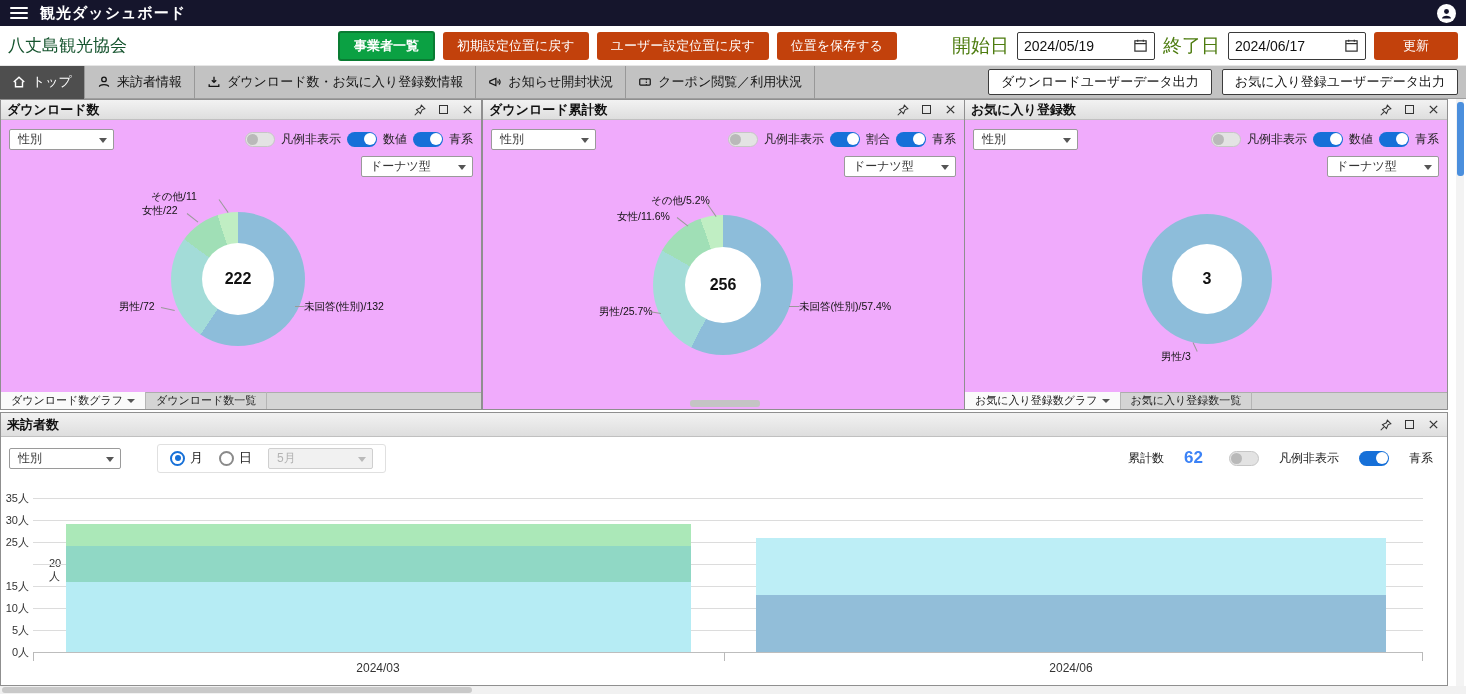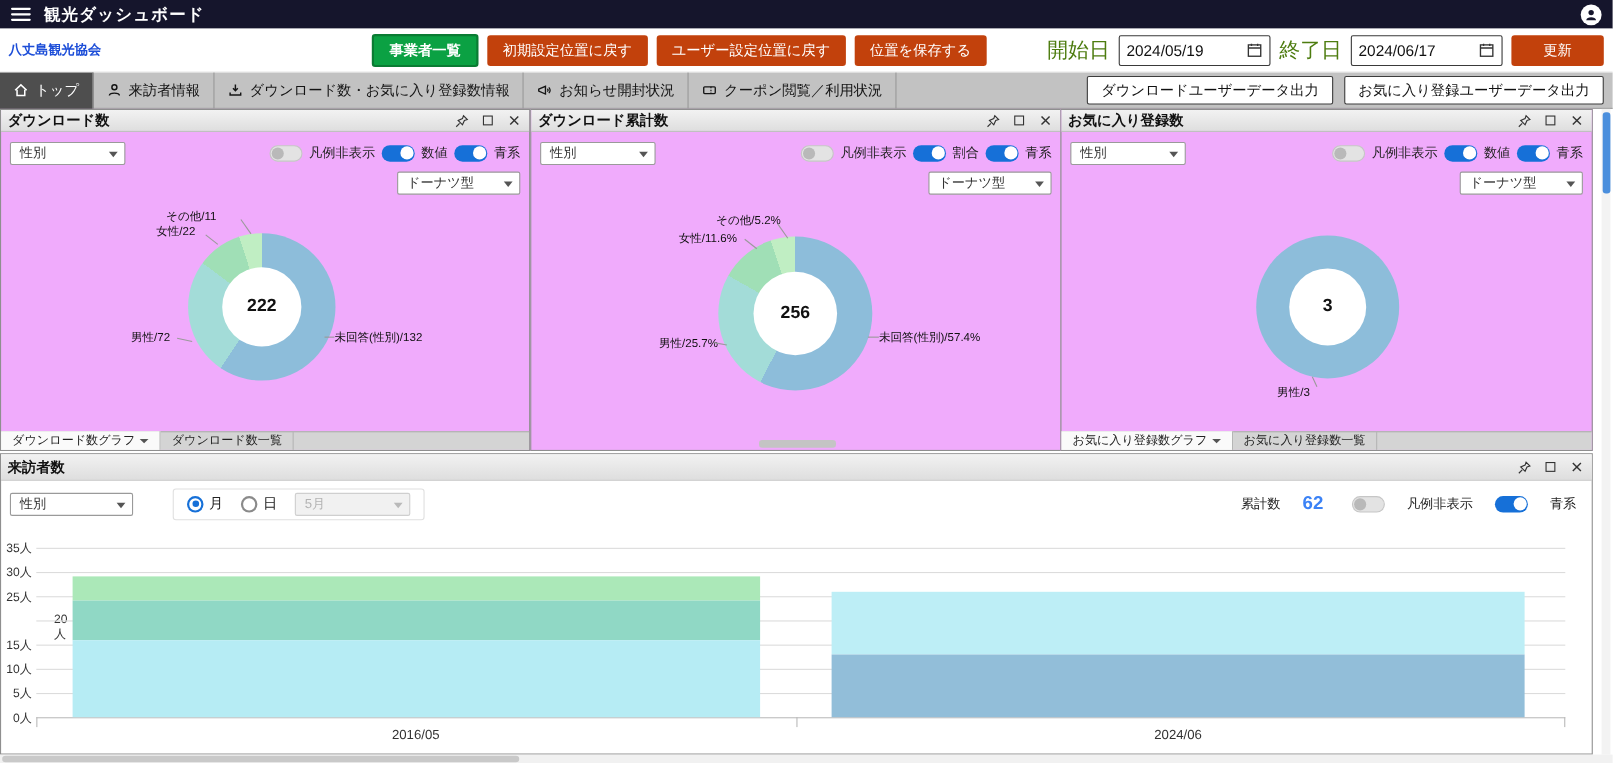--- a/index.html
+++ b/index.html
@@ -11,21 +11,21 @@
     display:flex; align-items:center; padding:0 10px; }
   .hb { width:20px; cursor:pointer; }
   .hb span { display:block; width:18px; height:2.4px; background:#fff; margin:2.8px 0; border-radius:1px; }
   .app-title { color:#fff; font-size:15px; font-weight:bold; margin-left:10px; letter-spacing:1px; }
   .avatar { margin-left:auto; width:19px; height:19px; border-radius:50%; background:#fff;
     display:flex; align-items:center; justify-content:center; cursor:pointer; }
 
   
   .toolbar { position:absolute; left:0; top:26px; width:1466px; height:40px; background:#fff;
     display:flex; align-items:center; padding:0 8px; border-bottom:1px solid #e6e6e6; }
-  .org-name { width:330px; font-size:12px; color:#1d4ed8;font-weight:bold; }
+  .org-name { width:330px; font-size:17px; color:#14532d; }
   .btn { border:none; border-radius:3px; color:#fff; font-size:13px; height:28px; padding:0 14px;
     cursor:pointer; font-family:inherit; margin-right:8px; white-space:nowrap; }
   .btn.blue { background:#c2410c; }
   .btn.green { background:#0ba143; border:2px solid #0a7c33; font-weight:bold; height:30px; }
   .tright { margin-left:auto; display:flex; align-items:center; gap:8px; }
   .dlabel { font-size:19px; color:#4d7c0f; }
   .dinput { display:flex; align-items:center; justify-content:space-between; border:1px solid #3a3a3a;
     background:#fff; height:28px; width:138px; padding:0 6px; font-size:14px; color:#111;
     border-radius:2px; cursor:pointer; }
   .btn.update { width:84px; margin-right:0; }
@@ -482,20 +482,20 @@
         </div>
       <div class="vbar vbar2">
           <div style="height: 57.2px; background: rgb(146, 190, 217);"></div>
           <div style="height: 57.2px; background: rgb(189, 238, 246);"></div>
         </div>
       <div class="tick" style="left:0;"></div>
       <div class="tick" style="left:691px;"></div>
       <div class="tick" style="left:1389px;"></div>
     </div>
 
-    <div class="xlab" style="left:332px;">2016/05</div>
+    <div class="xlab" style="left:332px;">2024/03</div>
     <div class="xlab" style="left:1025px;">2024/06</div>
   </div>
 </section>
 
 <div class="hscroll">
   <div class="hthumb"></div>
 </div>
 
 </body></html>

